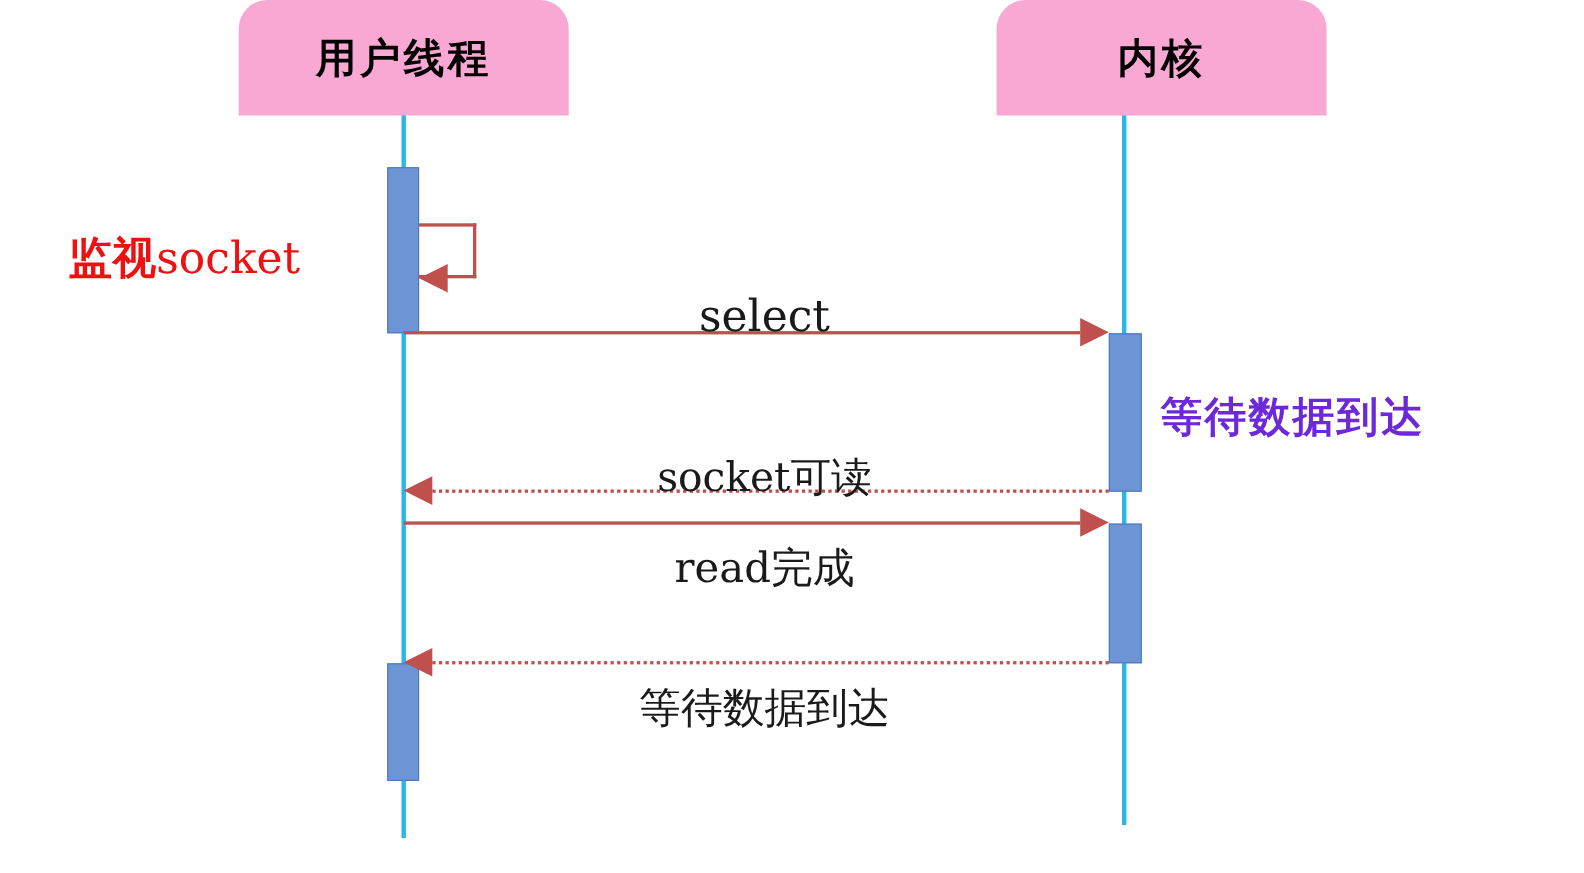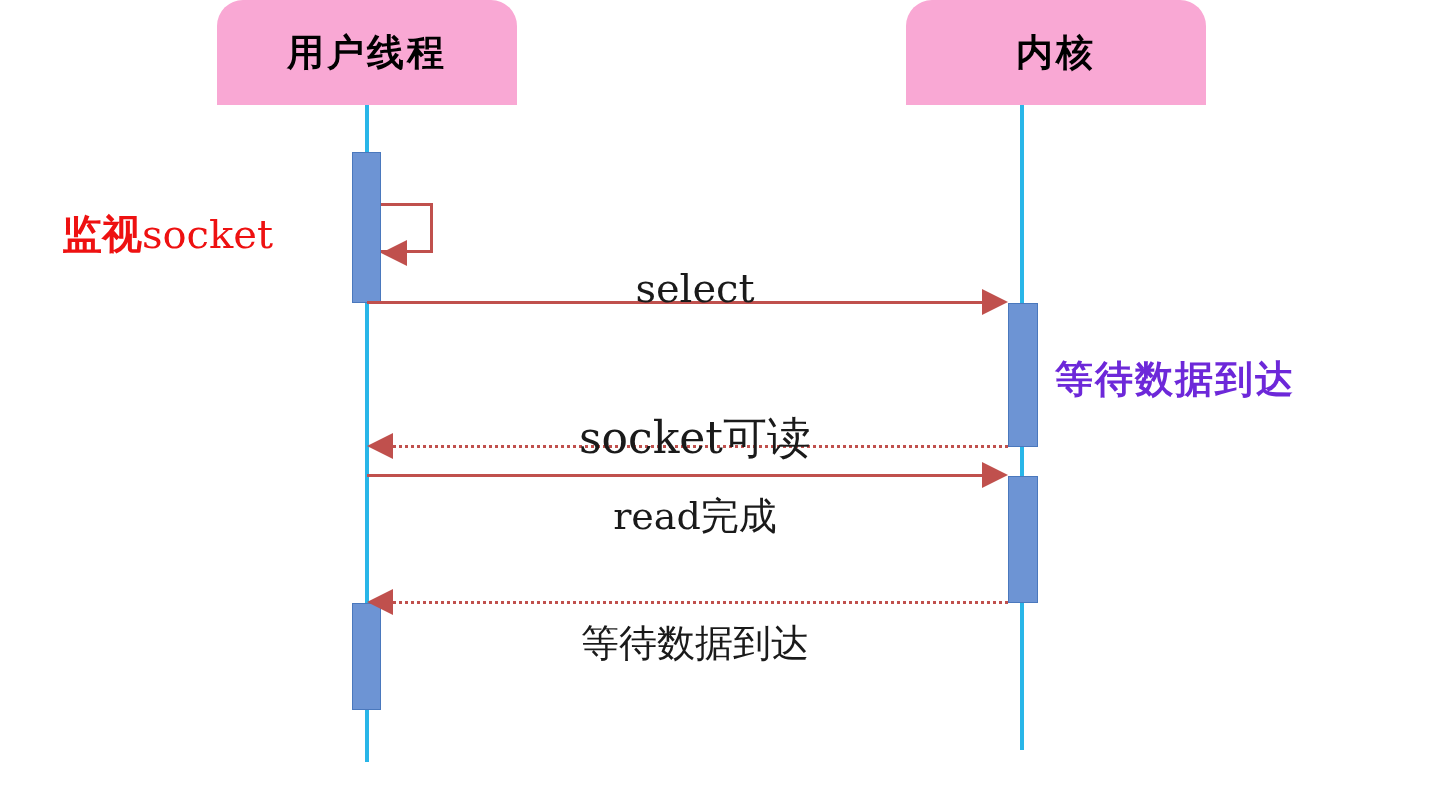--- a/index.html
+++ b/index.html
@@ -137,21 +137,21 @@
 
   <div class="self-loop" style="left:381px; top:203px; width:52px; height:50px;"></div>
   <div class="arrow-head left" style="left:381px; top:240px;"></div>
 
   <div class="msg-line solid" style="left:367px; top:301px; width:615px;"></div>
   <div class="arrow-head right" style="left:982px; top:289px;"></div>
   <div class="msg-label" style="left:545px; top:255px; width:300px; font-size:40px;">select</div>
 
   <div class="msg-line dashed" style="left:393px; top:445px; width:615px;"></div>
   <div class="arrow-head left" style="left:367px; top:433px;"></div>
-  <div class="msg-label" style="left:545px; top:399px; width:300px; font-size:44px;">socket可读</div>
+  <div class="msg-label" style="left:545px; top:399px; width:300px; font-size:37px;">socket可读</div>
 
   <div class="msg-line solid" style="left:367px; top:474px; width:615px;"></div>
   <div class="arrow-head right" style="left:982px; top:462px;"></div>
   <div class="msg-label" style="left:545px; top:481px; width:300px; font-size:38px;">read完成</div>
 
   <div class="msg-line dashed" style="left:393px; top:601px; width:615px;"></div>
   <div class="arrow-head left" style="left:367px; top:589px;"></div>
   <div class="msg-label" style="left:545px; top:608px; width:300px; font-size:38px;">等待数据到达</div>
 
   <div class="note-red" style="left:62px; top:207px; font-size:40px;">

